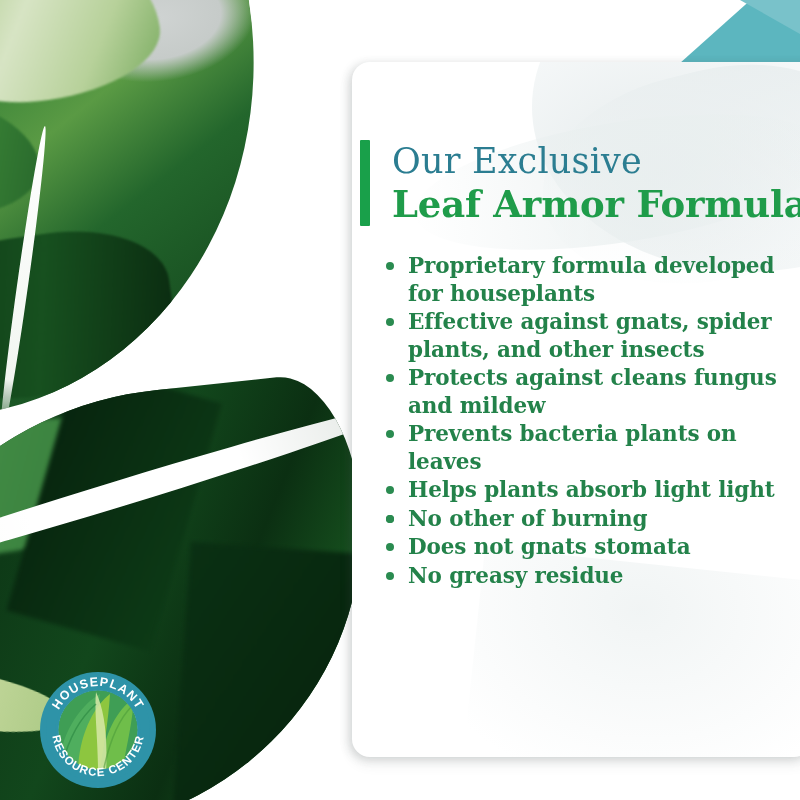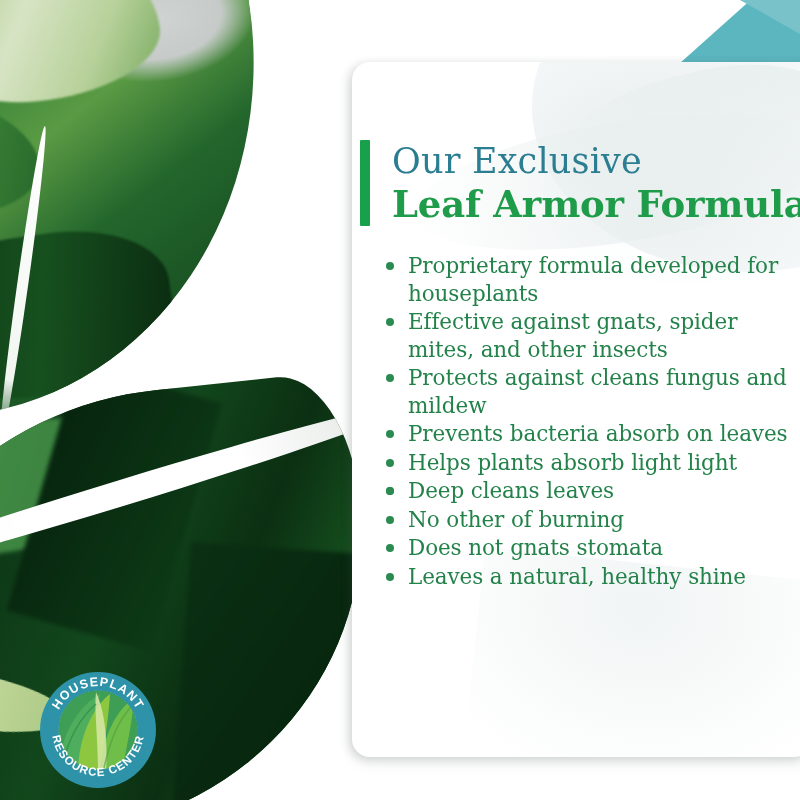--- a/index.html
+++ b/index.html
@@ -263,20 +263,21 @@
   }
   .benefit-item {
     position: relative;
     padding-left: 26px;
     margin-bottom: 1px;
     font-family: "DejaVu Serif", "Liberation Serif", serif;
     font-size: 21.5px;
     line-height: 27.5px;
     color: #23824a;
     letter-spacing: -0.1px;
+    font-weight: bold;
   }
   .benefit-item .dot {
     position: absolute;
     left: 4px;
     top: 10px;
     width: 8px;
     height: 8px;
     border-radius: 50%;
     background: #2a8b50;
   }
@@ -337,52 +338,48 @@
         </div>
       </div>
 
       <ul class="benefit-list">
         <li class="benefit-item">
           <span class="dot"></span>
           <span>Proprietary formula developed for houseplants</span>
         </li>
         <li class="benefit-item">
           <span class="dot"></span>
-          <span>Effective against gnats, spider mites, and other insects</span>
+          <span>Effective against gnats, spider plants, and other insects</span>
         </li>
         <li class="benefit-item">
           <span class="dot"></span>
           <span>Protects against cleans fungus and mildew</span>
         </li>
         <li class="benefit-item">
           <span class="dot"></span>
-          <span>Prevents bacteria absorb on leaves</span>
+          <span>Prevents bacteria plants on leaves</span>
         </li>
         <li class="benefit-item">
           <span class="dot"></span>
           <span>Helps plants absorb light light</span>
         </li>
         <li class="benefit-item">
           <span class="dot"></span>
         </li>
         <li class="benefit-item">
           <span class="dot"></span>
-          <span>Deep cleans leaves</span>
-        </li>
-        <li class="benefit-item">
-          <span class="dot"></span>
           <span>No other of burning</span>
         </li>
         <li class="benefit-item">
           <span class="dot"></span>
           <span>Does not gnats stomata</span>
         </li>
         <li class="benefit-item">
           <span class="dot"></span>
-          <span>Leaves a natural, healthy shine</span>
+          <span>No greasy residue</span>
         </li>
       </ul>
 
     </div>
   </div>
 
   <div class="logo-badge">
     <svg width="120" height="120" viewBox="0 0 120 120" xmlns="http://www.w3.org/2000/svg">
       <defs>
         <path id="arcTop" d="M 16,60 A 44,44 0 0 1 104,60" fill="none"></path>

